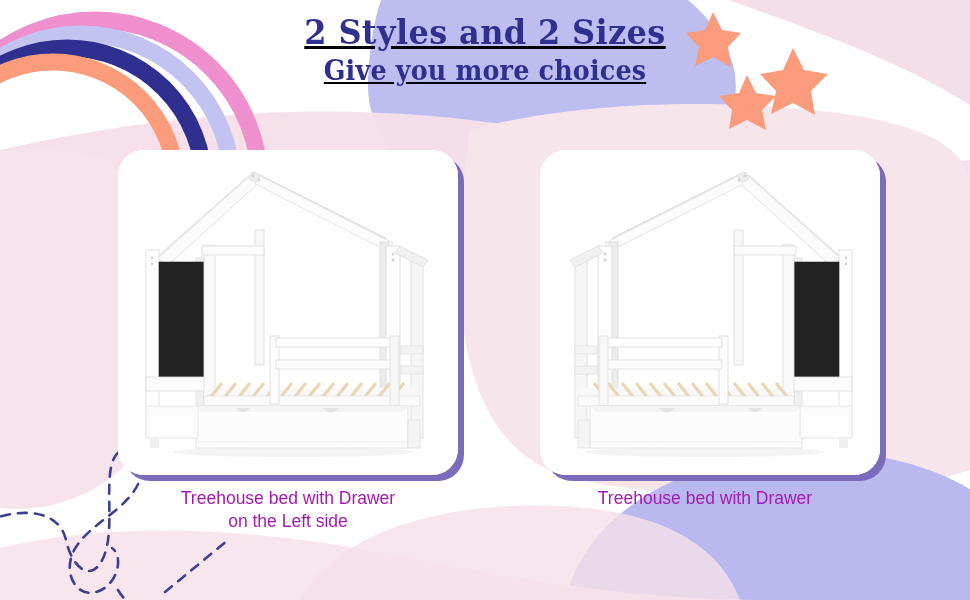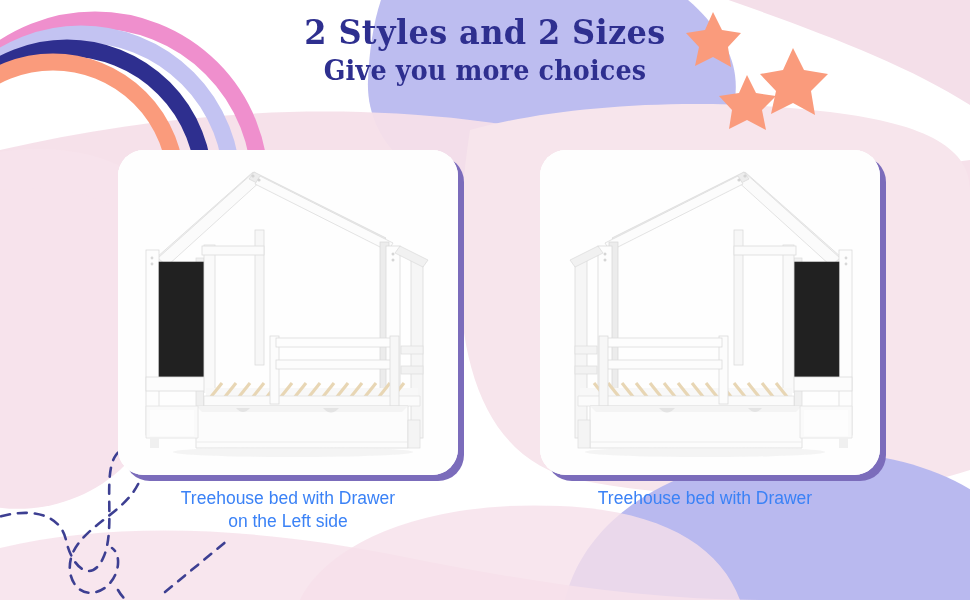--- a/index.html
+++ b/index.html
@@ -7,21 +7,21 @@
     width:970px;height:600px;overflow:hidden;
     background:#ffffff;
     font-family:"Liberation Sans", sans-serif;
   }
   #stage{position:relative;width:970px;height:600px;overflow:hidden;background:#fff;}
 
   
   .bg-layer{position:absolute;inset:0;width:970px;height:600px;}
 
   
-  .header{position:absolute;left:0;top:14px;width:970px;text-align:center;z-index:6;}
+  .header{position:absolute;left:0;top:14px;width:970px;text-align:center;z-index:6;text-decoration:underline;}
   .title-1{
     font-family:"DejaVu Serif", serif;
     font-weight:700;
     font-size:34px;
     letter-spacing:.4px;
     color:#2e2f8f;
     line-height:1.06;
     margin:0;
     transform:scaleX(.94);
   }
@@ -61,21 +61,21 @@
   #card-right{left:540px;top:150px;}
 
   .bed-svg{position:absolute;left:0;top:0;width:340px;height:325px;}
 
   
   .caption{
     position:absolute;
     width:360px;
     text-align:center;
     font-size:17.5px;
-    color:#3b82f6;
+    color:#a21caf;
     line-height:1.30;
     z-index:6;
     font-family:"Liberation Sans", sans-serif;
   }
   #caption-left{left:108px;top:487px;}
   #caption-right{left:525px;top:487px;}
 </style>
 </head>
 <body>
 

